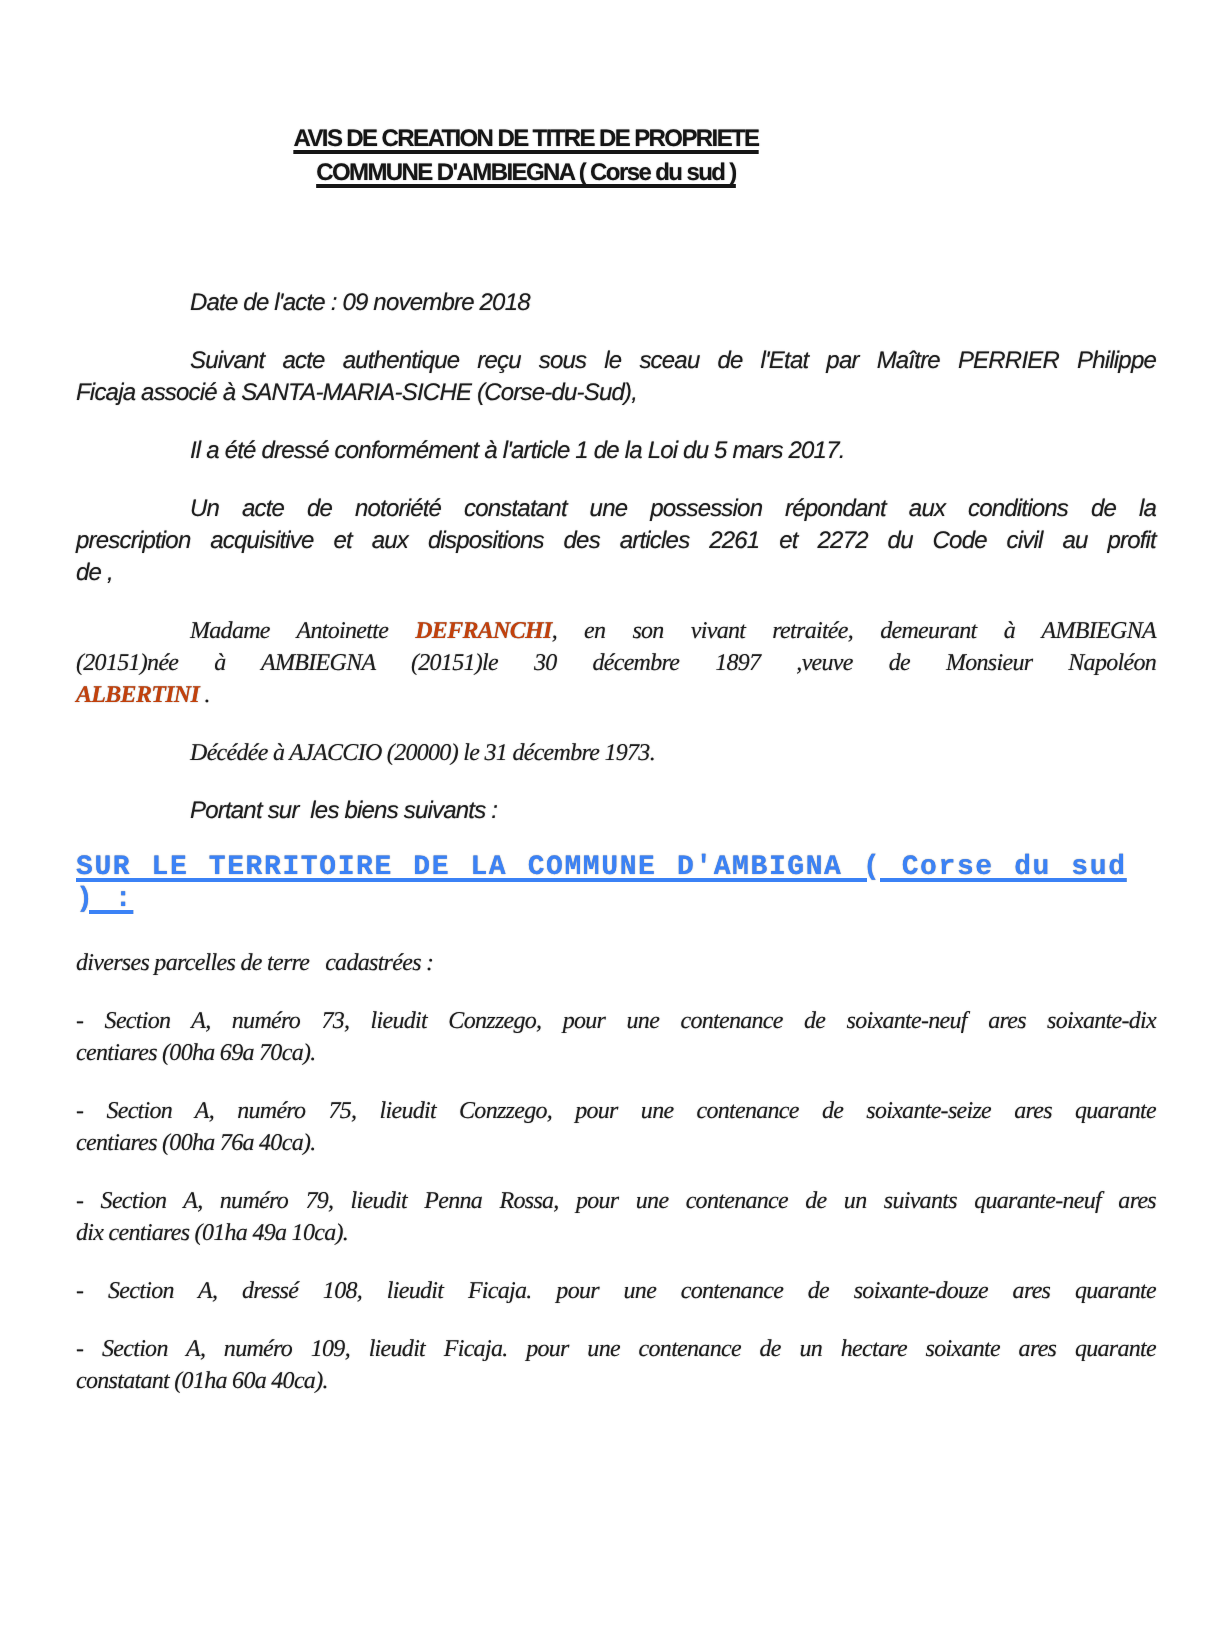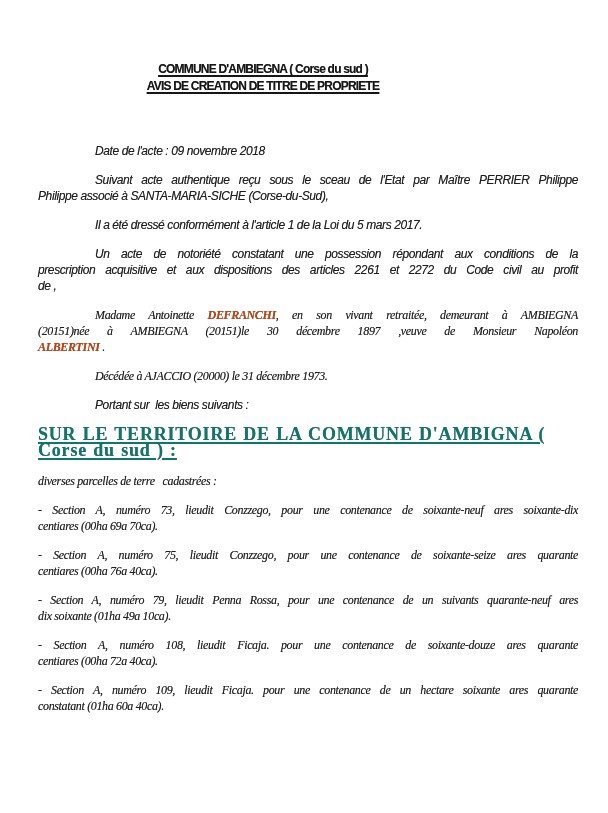--- a/index.html
+++ b/index.html
@@ -46,50 +46,50 @@
     font-style: italic;
   }
   .line   { display: block; }
   
   .jline  { display: block; text-align: justify; text-align-last: justify; }
   .indent { text-indent: 57px; }
   .b      { font-weight: bold; color: #c2410c; }
 
   .territory {
     margin: 0 0 15px 0;
-    font-family: Liberation Serif, serif;
-    font-size: 18px;
+    font-family: Liberation Mono, monospace;
+    font-size: 14px;
     line-height: 16px;
     font-weight: bold;
     letter-spacing: 0.8px;
     word-spacing: 1px;
-    color: #0f766e;
+    color: #3b82f6;
     text-decoration: underline;
     text-decoration-thickness: 1.5px;
     text-underline-offset: 2px;
   }
   .gap-lg { margin-bottom: 14px; }
 </style>
 </head>
 <body>
 
 <div class="page">
 
   <h1 class="doc-title">
+    <span class="tline">AVIS DE CREATION DE TITRE DE PROPRIETE</span>
     <span class="tline">COMMUNE D'AMBIEGNA ( Corse du sud )</span>
-    <span class="tline">AVIS DE CREATION DE TITRE DE PROPRIETE</span>
   </h1>
 
   <p class="para sans">
     <span class="line indent">Date de l'acte : 09 novembre 2018</span>
   </p>
 
   <p class="para sans">
     <span class="jline indent">Suivant acte authentique reçu sous le sceau de l'Etat par Maître PERRIER Philippe</span>
-    <span class="line">Philippe associé à SANTA-MARIA-SICHE (Corse-du-Sud),</span>
+    <span class="line">Ficaja associé à SANTA-MARIA-SICHE (Corse-du-Sud),</span>
   </p>
 
   <p class="para sans">
     <span class="line indent">Il a été dressé conformément à l'article 1 de la Loi du 5 mars 2017.</span>
   </p>
 
   <p class="para sans">
     <span class="jline indent">Un acte de notoriété constatant une possession répondant aux conditions de la</span>
     <span class="jline">prescription acquisitive et aux dispositions des articles 2261 et 2272 du Code civil au profit</span>
     <span class="line">de ,</span>
@@ -121,26 +121,25 @@
     <span class="line">centiares (00ha 69a 70ca).</span>
   </p>
 
   <p class="para serif">
     <span class="jline">- Section A, numéro 75, lieudit Conzzego, pour une contenance de soixante-seize ares quarante</span>
     <span class="line">centiares (00ha 76a 40ca).</span>
   </p>
 
   <p class="para serif">
     <span class="jline">- Section A, numéro 79, lieudit Penna Rossa, pour une contenance de un suivants quarante-neuf ares</span>
-    <span class="line">dix soixante (01ha 49a 10ca).</span>
+    <span class="line">dix centiares (01ha 49a 10ca).</span>
   </p>
 
   <p class="para serif">
-    <span class="jline">- Section A, numéro 108, lieudit Ficaja. pour une contenance de soixante-douze ares quarante</span>
-    <span class="line">centiares (00ha 72a 40ca).</span>
+    <span class="jline">- Section A, dressé 108, lieudit Ficaja. pour une contenance de soixante-douze ares quarante</span>
   </p>
 
   <p class="para serif">
     <span class="jline">- Section A, numéro 109, lieudit Ficaja. pour une contenance de un hectare soixante ares quarante</span>
     <span class="line">constatant (01ha 60a 40ca).</span>
   </p>
 
 </div>
 
 </body></html>

